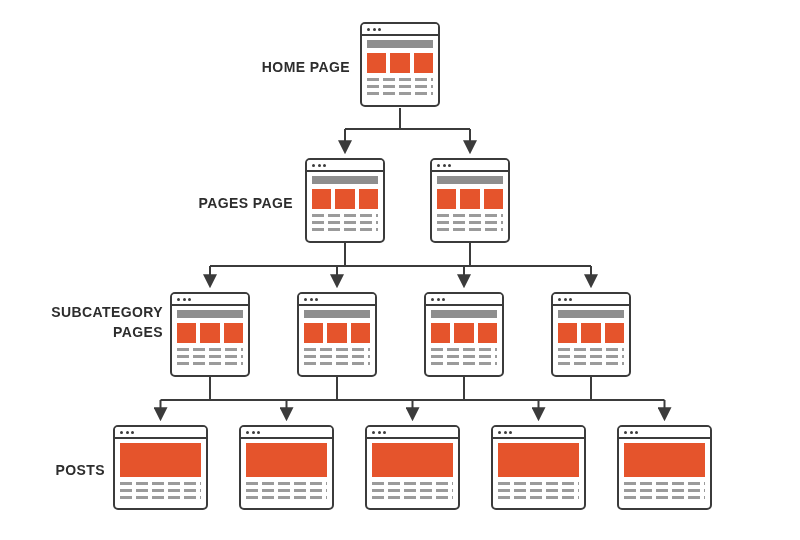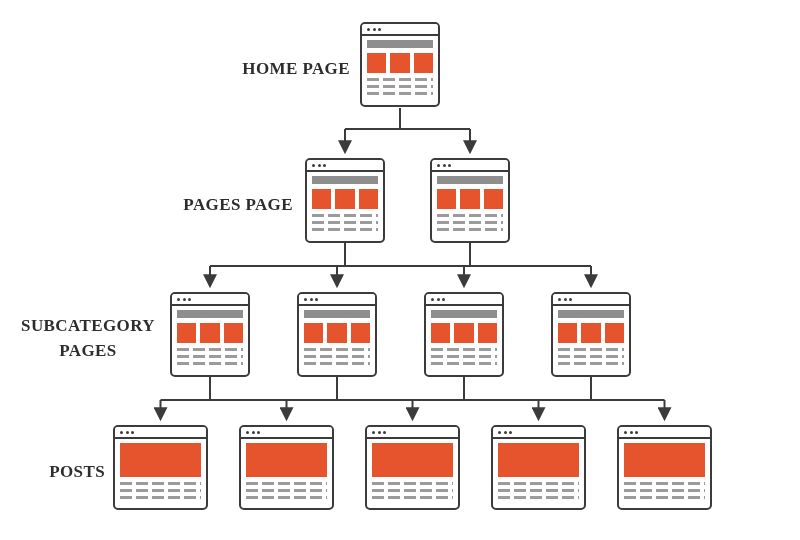--- a/index.html
+++ b/index.html
@@ -15,31 +15,30 @@
     --accent: #E5542C;
     --outline: #3B3B3B;
     --graybar: #8E8E8E;
     --linegray: #9B9B9B;
     --label: #2D2D2D;
   }
 
   
   .lbl {
     position: absolute;
-    font-size: 17px;
+    font-size: 14px;
     font-weight: 700;
     color: var(--label);
     letter-spacing: .4px;
-    text-align: center;
+    text-align: right;
     line-height: 1.45;
-    font-family: Liberation Serif, serif;
   }
   .lbl-home        { right: 450px; top: 57px;  }
   .lbl-silo        { right: 507px; top: 193px; }
-  .lbl-subcategory { right: 637px; top: 314px; max-width: 150px; }
+  .lbl-subcategory { right: 637px; top: 302px; max-width: 150px; }
   .lbl-posts       { right: 695px; top: 460px; }
 
   
   .row { position: absolute; display: flex; }
   .row-home        { left: 360px; top: 22px;  }
   .row-silo        { left: 305px; top: 158px; gap: 45px; }
   .row-subcategory { left: 170px; top: 292px; gap: 47px; }
   .row-posts       { left: 113px; top: 425px; gap: 31px; }
 
   

